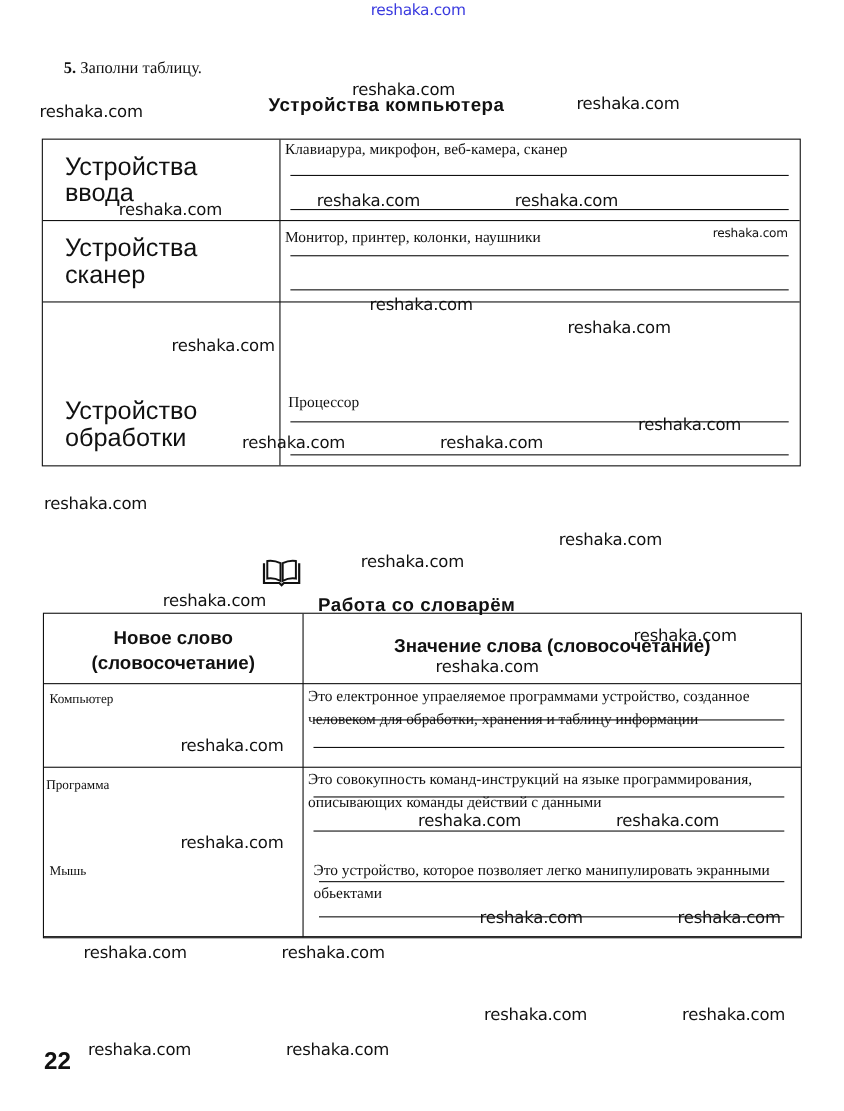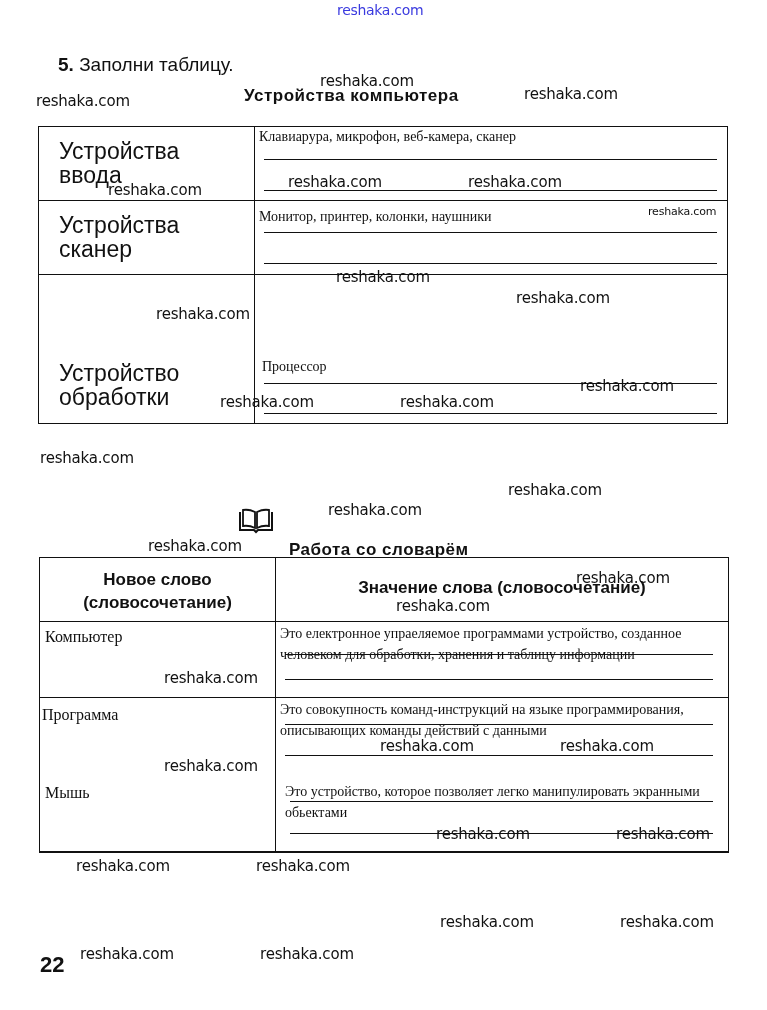--- a/index.html
+++ b/index.html
@@ -4,38 +4,38 @@
 <style>
   html, body { margin: 0; padding: 0; }
   body {
     width: 767px; height: 1010px; position: relative; overflow: hidden;
     background: #ffffff; color: #111;
     font-family: "Liberation Sans", sans-serif;
   }
   .abs { position: absolute; }
   .wm { position: absolute; font-family: "DejaVu Sans", sans-serif; font-size: 15px; color: #111; white-space: nowrap; letter-spacing: -0.2px; }
   .wm-top { position: absolute; left: 337px; top: 2px; font-family: "DejaVu Sans", sans-serif; font-size: 14px; color: #3a3adf; letter-spacing: -0.3px; }
-  .task { left: 58px; top: 54px; font-size: 19px; }
+  .task { left: 58px; top: 54px; font-size: 15px; font-family: Liberation Serif, serif; }
   .task b { font-weight: bold; }
   .h-title { font-weight: bold; font-size: 17px; letter-spacing: 0.5px; }
   .t1 { position: absolute; left: 38px; top: 126px; width: 690px; height: 298px; border: 1.5px solid #111; box-sizing: border-box; }
   .t1-row { position: absolute; left: 0; width: 100%; height: 74px; border-bottom: 1.2px solid #111; box-sizing: border-box; }
   .t1-row:last-child { border-bottom: none; }
   .t1-label { position: absolute; left: 20px; top: 12px; width: 180px; font-size: 23px; line-height: 24px; }
   .t1-split { position: absolute; left: 215px; top: 0; bottom: 0; border-left: 1.2px solid #111; }
   .t1-answer { position: absolute; left: 220px; top: 2px; font-family: "Liberation Serif", serif; font-size: 14px; white-space: nowrap; }
   .line { position: absolute; height: 0; border-top: 1.3px solid #111; }
   .t2 { position: absolute; left: 39px; top: 557px; width: 690px; height: 296px; border: 1.5px solid #111; box-sizing: border-box; }
   .t2-split { position: absolute; left: 235px; top: 0; bottom: 0; border-left: 1.2px solid #111; }
   .t2-head { position: absolute; left: 0; top: 0; width: 100%; height: 64px; border-bottom: 1.5px solid #111; box-sizing: border-box; }
   .t2-h1 { position: absolute; left: 0; width: 235px; top: 10px; text-align: center; font-weight: bold; font-size: 17px; line-height: 23px; }
   .t2-h2 { position: absolute; left: 236px; right: 0; top: 20px; text-align: center; font-weight: bold; font-size: 17px; }
   .t2-row { position: absolute; left: 0; width: 100%; border-bottom: 1.2px solid #111; box-sizing: border-box; }
   .t2-row:last-of-type { border-bottom: none; }
-  .t2-word { position: absolute; left: 5px; top: 6px; font-family: "Liberation Serif", serif; font-size: 16px; }
+  .t2-word { position: absolute; left: 5px; top: 6px; font-family: "Liberation Serif", serif; font-size: 12px; }
   .t2-def { position: absolute; left: 240px; top: 1px; width: 445px; font-family: "Liberation Serif", serif; font-size: 14px; line-height: 21px; }
   .page-num { left: 40px; top: 952px; font-weight: bold; font-size: 22px; }
   .book { left: 238px; top: 508px; }
 </style>
 </head>
 <body>
 
 <div class="wm-top">reshaka.com</div>
 
 <div class="abs task">

